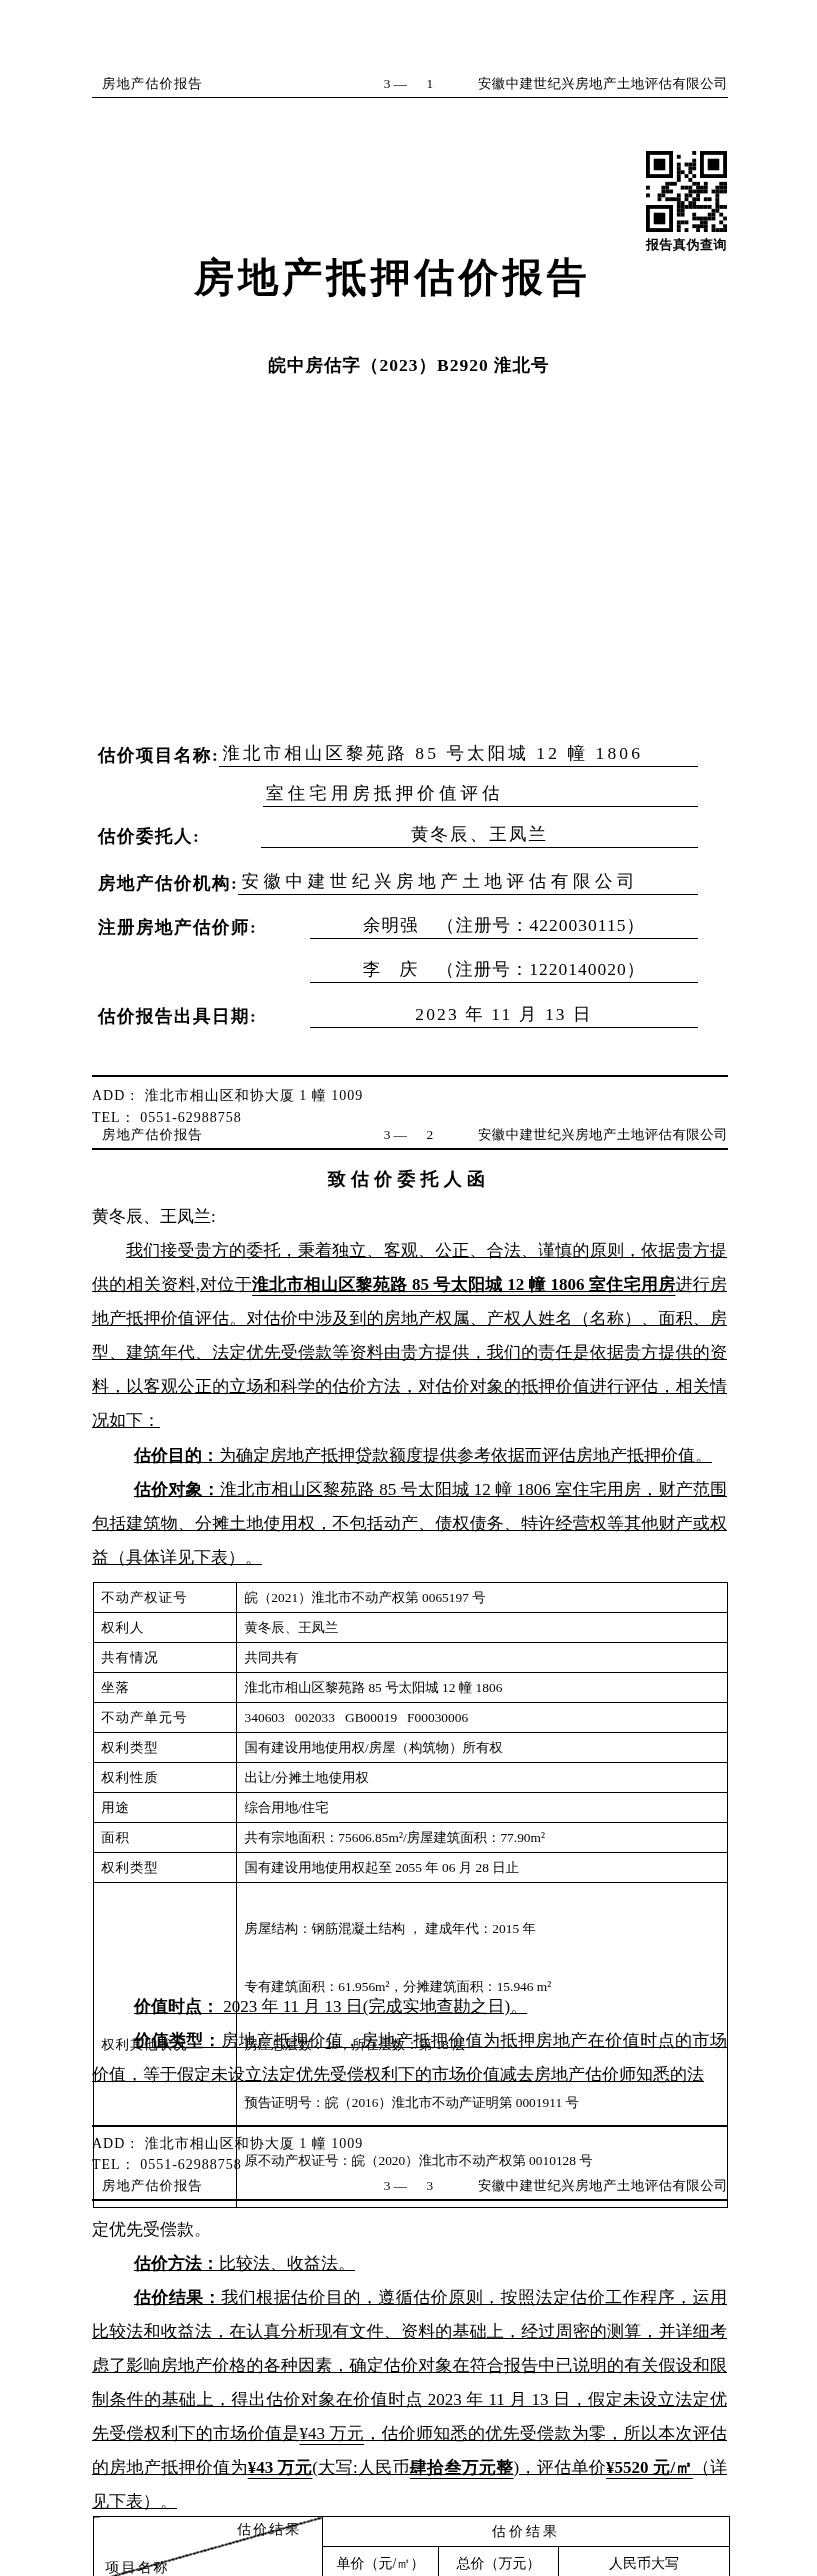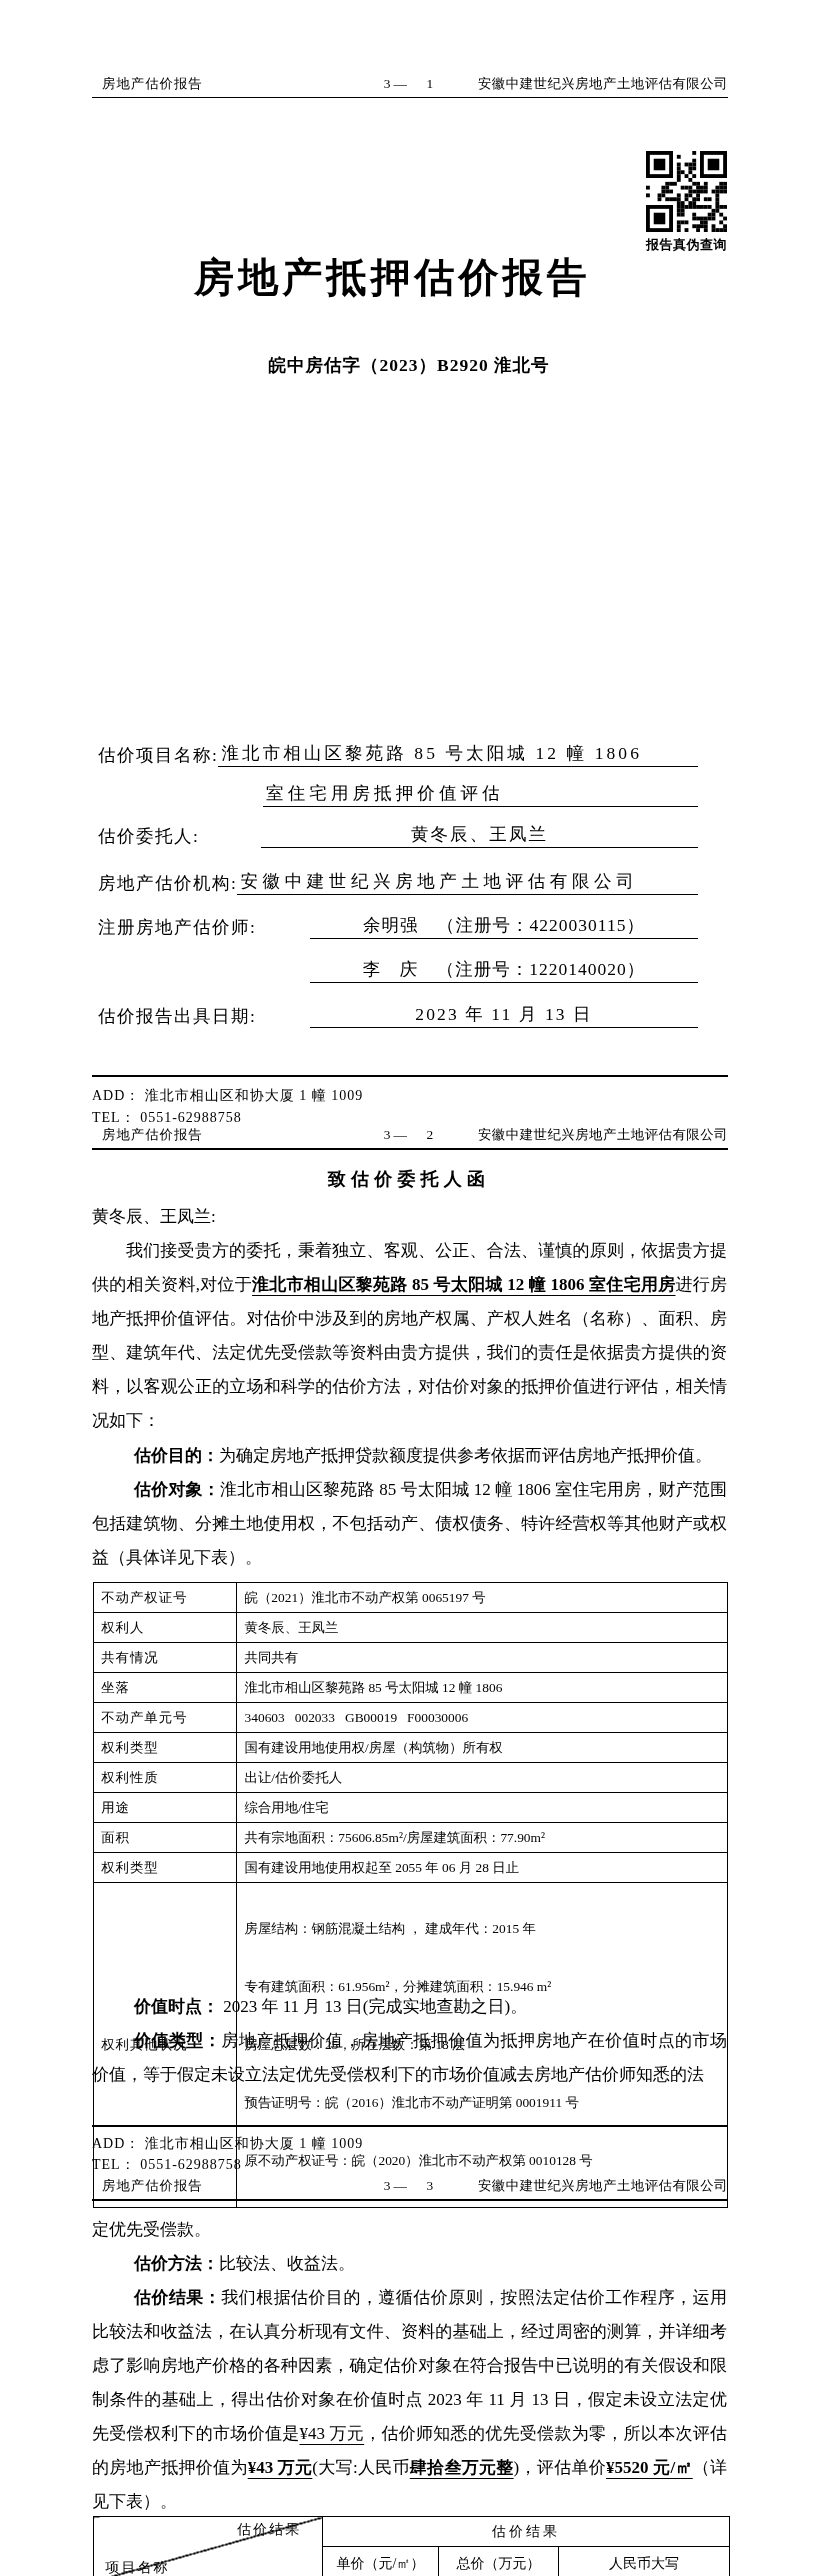--- a/index.html
+++ b/index.html
@@ -19,28 +19,28 @@
   .qr{position:absolute;left:646px;top:151px;width:81px;height:81px;}
   .qr-cap{position:absolute;left:637px;top:236px;width:99px;text-align:center;
           font-size:13px;font-weight:bold;letter-spacing:0.5px;}
   
   .main-title{position:absolute;left:0;width:785px;top:250px;text-align:center;
               font-size:40px;font-weight:bold;letter-spacing:4.1px;}
   .doc-no{position:absolute;left:0;width:818px;top:353px;text-align:center;
           font-size:17.5px;font-weight:bold;letter-spacing:1px;}
   .cover-row{position:absolute;left:98px;width:600px;display:flex;align-items:flex-end;
              font-size:17.5px;height:27px;white-space:nowrap;}
-  .cover-label{font-weight:normal;letter-spacing:1.5px;flex:0 0 auto;}
+  .cover-label{font-weight:bold;letter-spacing:1.5px;flex:0 0 auto;}
   .spacer{flex:0 0 auto;}
   .cover-line{flex:1 1 auto;border-bottom:1px solid #000;padding-bottom:1.5px;text-align:center;}
   .cover-line.left{text-align:left;padding-left:3.1px;}
   
   .para{position:absolute;left:92px;width:635px;font-size:17px;line-height:34px;
         text-align:justify;}
-  .para.ind{text-indent:34px;}
+  .para.ind{text-indent:34px;text-decoration:underline;}
   .ctr-title{position:absolute;left:0;width:818px;text-align:center;font-size:18px;
              font-weight:bold;letter-spacing:5.2px;}
   b.lbl{font-weight:bold;margin-left:8px;}
   .u{text-decoration:underline;text-decoration-thickness:1px;text-underline-offset:4.6px;}
   .bu{font-weight:bold;text-decoration:underline;text-decoration-thickness:1.3px;text-underline-offset:4.6px;}
   
   .t1{position:absolute;left:93px;top:1582px;width:635px;border-collapse:collapse;
       font-size:13.4px;table-layout:fixed;}
   .t1 td{border:1px solid #000;padding:1px 5.2px 1px 7.2px;vertical-align:middle;white-space:pre-wrap;}
   .t1 td.lbl{width:130px;letter-spacing:1px;}
@@ -284,21 +284,21 @@
     <tr class="r">
       <td class="lbl">不动产单元号</td>
       <td>340603   002033   GB00019   F00030006</td>
     </tr>
     <tr class="r">
       <td class="lbl">权利类型</td>
       <td>国有建设用地使用权/房屋（构筑物）所有权</td>
     </tr>
     <tr class="r">
       <td class="lbl">权利性质</td>
-      <td>出让/估价委托人</td>
+      <td>出让/分摊土地使用权</td>
     </tr>
     <tr class="r">
       <td class="lbl">用途</td>
       <td>综合用地/住宅</td>
     </tr>
     <tr class="r">
       <td class="lbl">面积</td>
       <td>共有宗地面积：75606.85m²/房屋建筑面积：77.90m²</td>
     </tr>
     <tr class="r">

